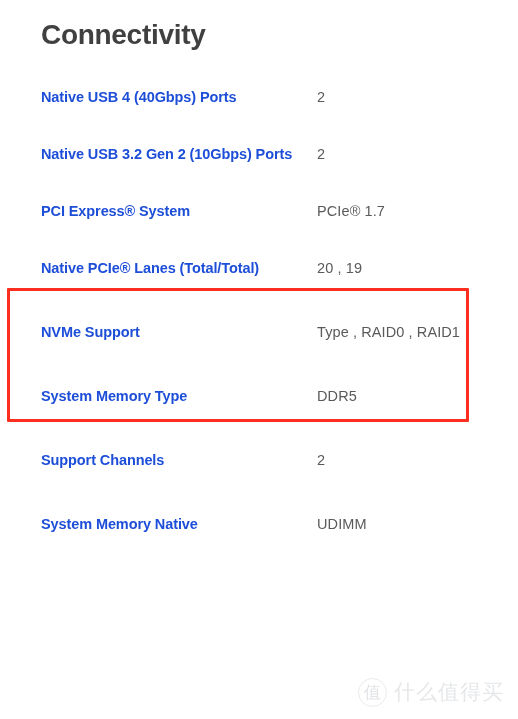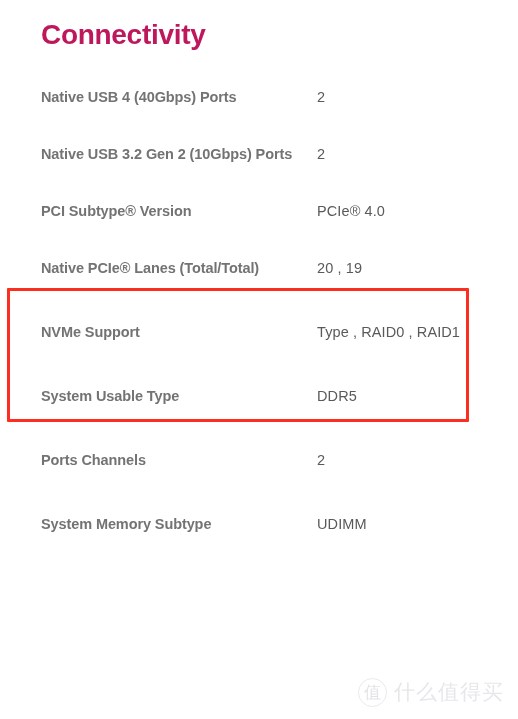--- a/index.html
+++ b/index.html
@@ -23,21 +23,21 @@
   }
 
   
   .section-title {
     position: absolute;
     left: 41px;
     top: 18px;
     font-size: 28px;
     line-height: 34px;
     font-weight: 700;
-    color: #be185d;
+    color: #404040;
     letter-spacing: -0.3px;
     white-space: nowrap;
   }
 
   
   .spec-list {
     position: absolute;
     left: 0;
     top: 86px;
     width: 518px;
@@ -50,21 +50,21 @@
     padding: 0 0 0 41px;
     box-sizing: border-box;
   }
 
   .spec-label {
     width: 276px;
     flex: 0 0 276px;
     font-size: 14.5px;
     line-height: 23px;
     font-weight: 700;
-    color: #737373;
+    color: #1d4ed8;
     letter-spacing: -0.1px;
   }
 
   .spec-value {
     flex: 1 1 auto;
     font-size: 14.5px;
     line-height: 23px;
     font-weight: 400;
     color: #5a5a5a;
     letter-spacing: 0.1px;
@@ -134,41 +134,41 @@
   <div class="spec-list">
       <div class="spec-row">
         <div class="spec-label">Native USB 4 (40Gbps) Ports</div>
         <div class="spec-value">2</div>
       </div>
       <div class="spec-row two-line">
         <div class="spec-label">Native USB 3.2 Gen 2 (10Gbps) Ports</div>
         <div class="spec-value">2</div>
       </div>
       <div class="spec-row">
-        <div class="spec-label">PCI Subtype® Version</div>
-        <div class="spec-value">PCIe® 4.0</div>
+        <div class="spec-label">PCI Express® System</div>
+        <div class="spec-value">PCIe® 1.7</div>
       </div>
       <div class="spec-row two-line">
         <div class="spec-label">Native PCIe® Lanes (Total/Total)</div>
         <div class="spec-value">20 , 19</div>
       </div>
       <div class="spec-row tight">
         <div class="spec-label">NVMe Support</div>
         <div class="spec-value">Type , RAID0 , RAID1</div>
       </div>
       <div class="spec-row tight">
-        <div class="spec-label">System Usable Type</div>
+        <div class="spec-label">System Memory Type</div>
         <div class="spec-value">DDR5</div>
       </div>
       <div class="spec-row tight">
-        <div class="spec-label">Ports Channels</div>
+        <div class="spec-label">Support Channels</div>
         <div class="spec-value">2</div>
       </div>
       <div class="spec-row tight">
-        <div class="spec-label">System Memory Subtype</div>
+        <div class="spec-label">System Memory Native</div>
         <div class="spec-value">UDIMM</div>
       </div>
     </div>
 
   <div class="highlight-box" style="border-color: rgb(251, 46, 32);"></div>
 
   <div class="watermark">
     <div class="watermark-logo">值</div>
     <div class="watermark-text">什么值得买</div>
   </div>

